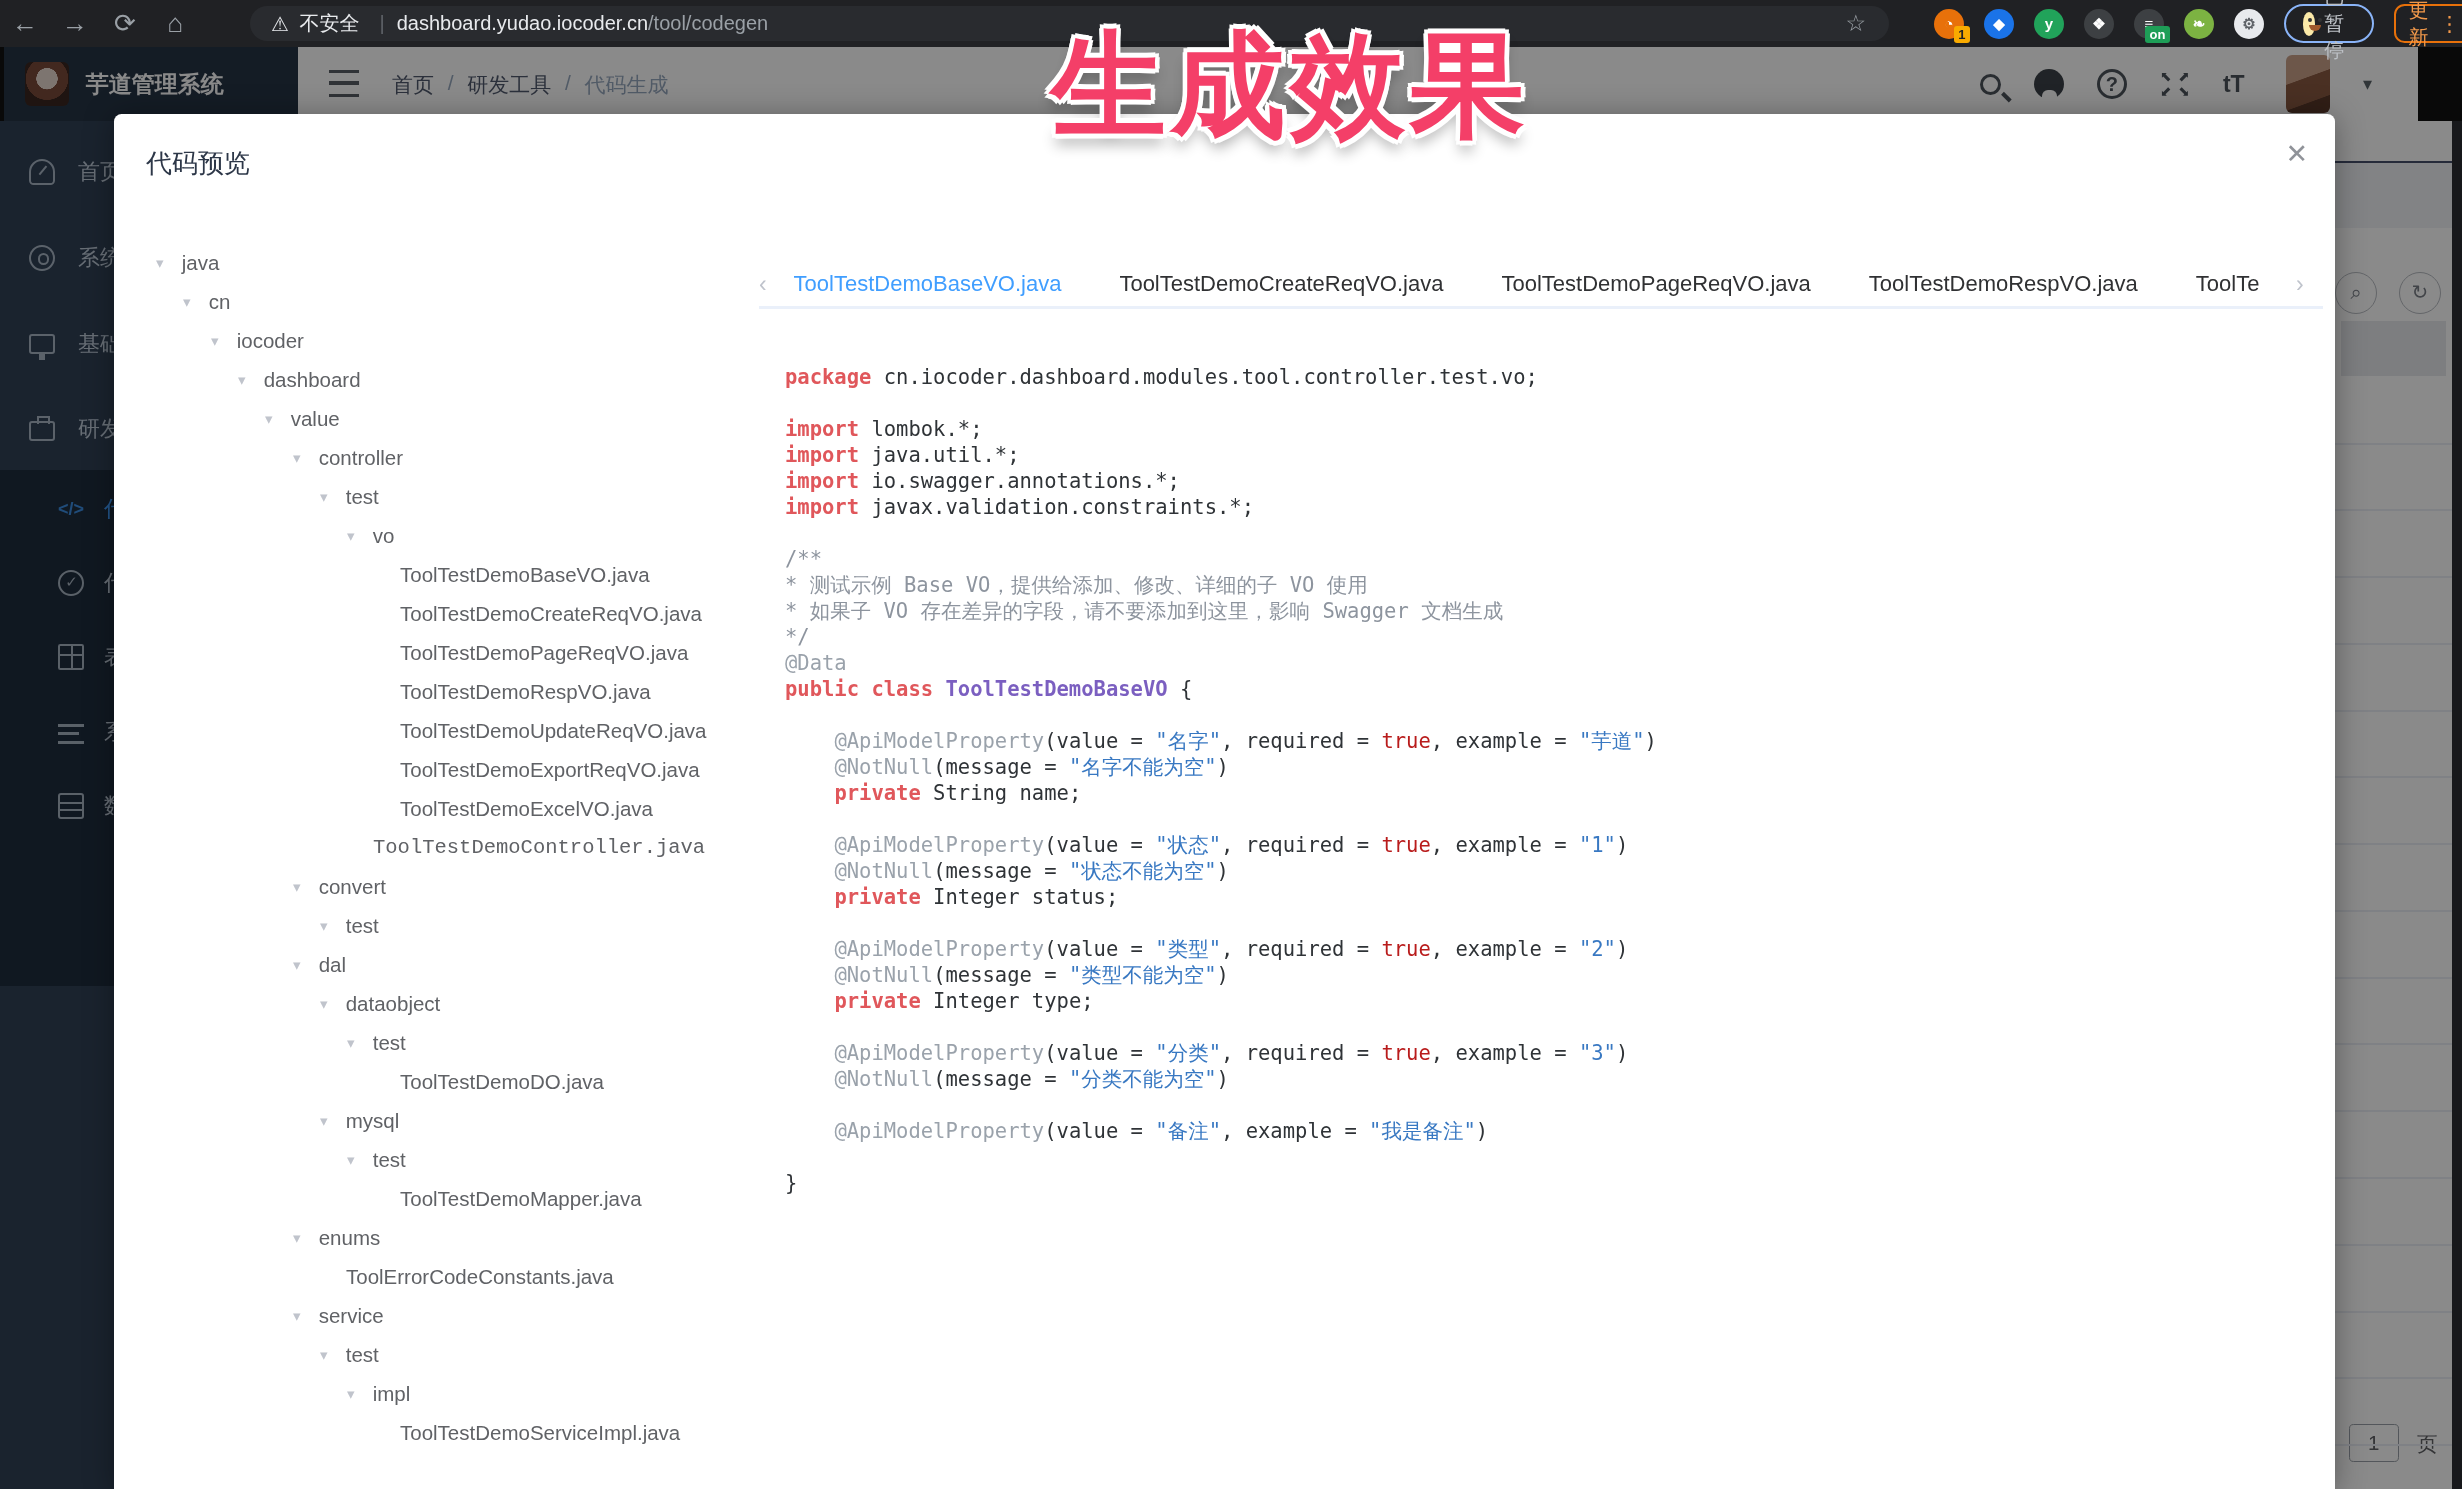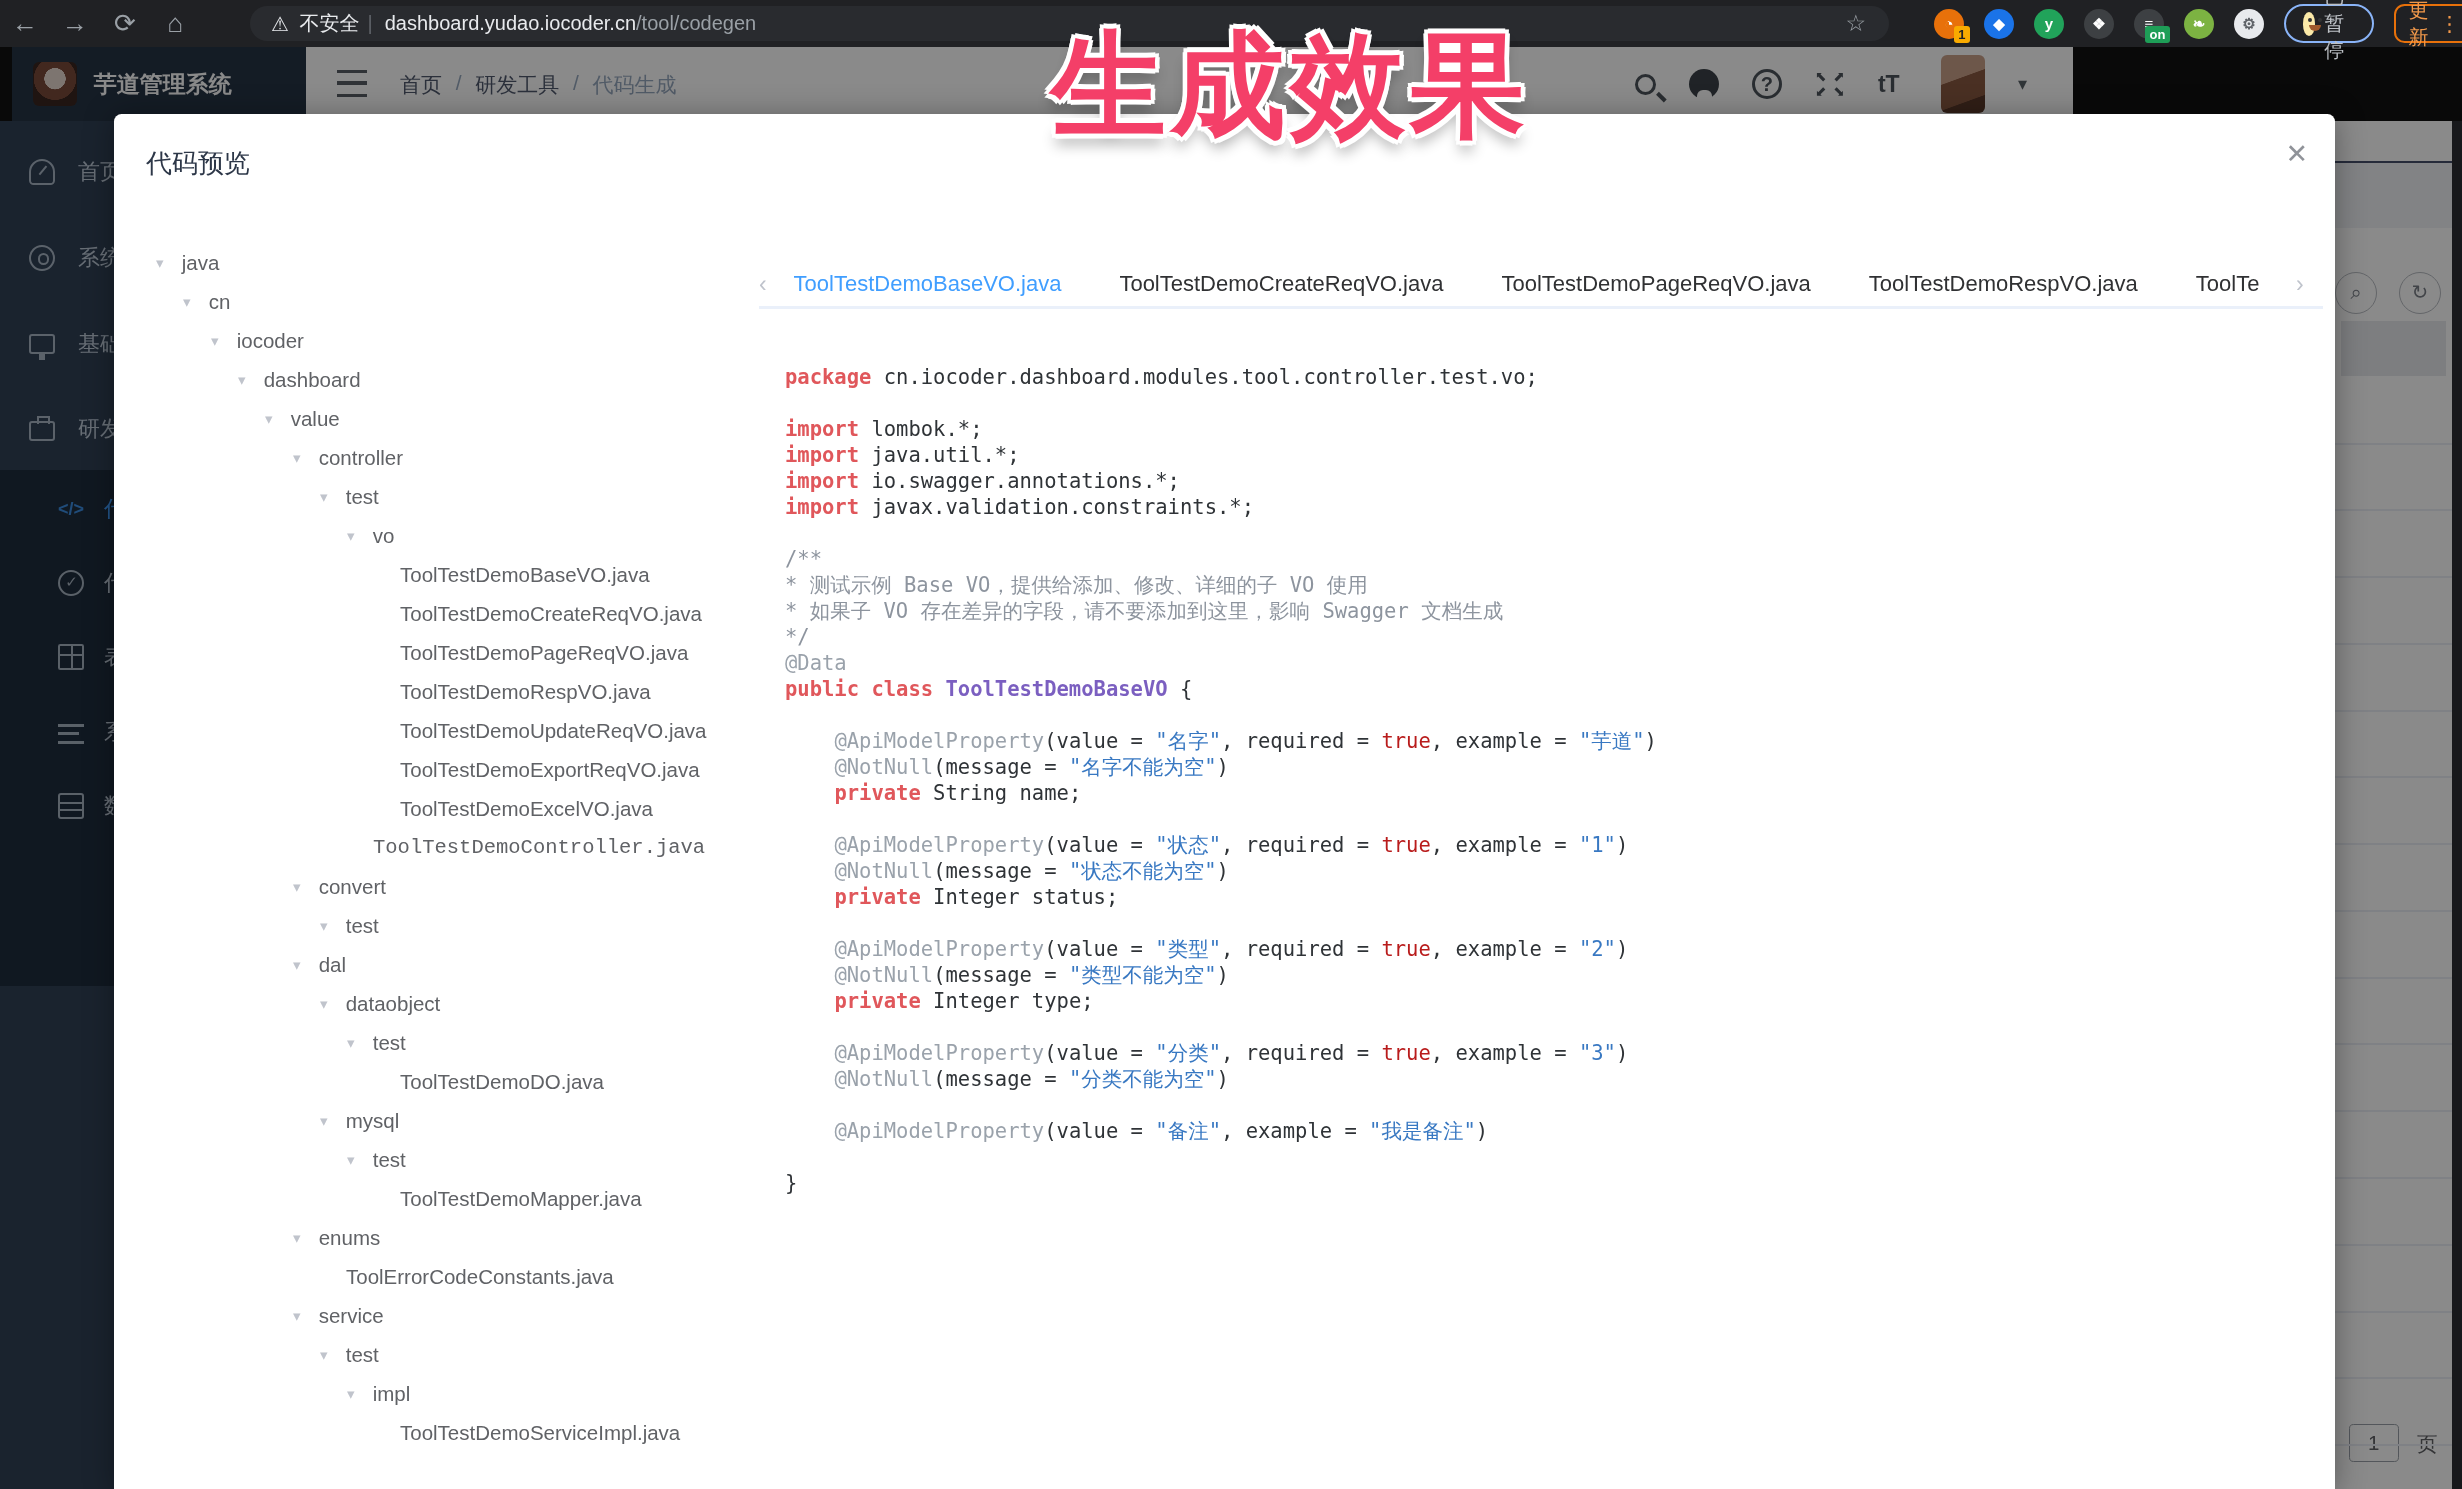--- a/index.html
+++ b/index.html
@@ -5,38 +5,38 @@
   * { margin:0; padding:0; box-sizing:border-box; }
   html,body { width:2462px; height:1490px; overflow:hidden; background:#111; }
   body { font-family:"Liberation Sans", sans-serif; }
   #app { position:relative; width:2462px; height:1490px; }
 
   
   .browser-bar { position:absolute; left:0; top:0; width:2462px; height:47px; background:#202124; z-index:60; display:flex; align-items:center; }
   .nav-ico { color:#9aa0a6; font-size:26px; width:50px; text-align:center; flex:none; }
   .url-pill { position:absolute; left:250px; top:6px; width:1639px; height:35px; background:#292b2f; border-radius:17.4px; display:flex; align-items:center; color:#e8eaed; font-size:20px; }
   .warn-tri { color:#e8eaed; font-size:20px; margin:0 10.6px 0 21px; }
-  .sec-label { color:#e8eaed; margin-right:8px; }
+  .sec-label { color:#e8eaed; margin-right:20px; }
   .url-sep { color:#5f6368; margin-right:12px; }
   .url-host { color:#e8eaed; }
   .url-path { color:#9aa0a6; }
   .star-ico { position:absolute; right:23px; color:#9aa0a6; font-size:23px; }
   .ext-cluster { position:absolute; left:1934px; top:0; height:47px; display:flex; align-items:center; gap:20px; }
   .ext { position:relative; width:30px; height:30px; border-radius:50%; display:flex; align-items:center; justify-content:center; font-size:15px; font-weight:bold; color:#fff; flex:none; }
   .ext .badge { position:absolute; right:-6px; bottom:-4.6px; background:#f9ab00; color:#202124; font-size:13px; line-height:1; padding:2.3px 4.6px; border-radius:3px; font-weight:bold; }
   .ext .badge.green { background:#1e9e57; color:#fff; }
   .pill-paused { display:flex; align-items:center; gap:9px; border:2.3px solid #8ab4f8; border-radius:23px; height:39px; padding:0 16.7px; color:#bdc1c6; font-size:20px; }
   .pill-face { width:24px; height:24px; border-radius:50%; background:#fbe9a8; display:inline-block; position:relative; }
   .pill-face:before { content:""; position:absolute; left:5.3px; top:6.8px; width:3.8px; height:3.8px; border-radius:50%; background:#333; box-shadow:10px 0 0 #333; }
   .pill-face:after { content:""; position:absolute; left:6px; top:13.7px; width:12px; height:6px; border-radius:0 0 7.6px 7.6px; background:#a05a2c; }
   .chip-update { display:flex; align-items:center; gap:10.6px; border:2.3px solid #e8710a; border-radius:10.6px; height:39px; padding:0 12px; color:#f2994a; font-size:20px; }
   .kebab { color:#f2994a; font-size:21px; letter-spacing:0; }
 
   
-  .app-header { position:absolute; left:12px; top:47px; width:2061px; height:74px; background:#ffffff; z-index:10; }
+  .app-header { position:absolute; left:4px; top:47px; width:2414px; height:74px; background:#ffffff; z-index:10; }
   .logo-block { position:absolute; left:0; top:0; width:294px; height:74px; background:#263445; display:flex; align-items:center; gap:16.7px; padding-left:21px; }
   .logo-avatar { width:44px; height:44px; border-radius:6px; background:radial-gradient(circle at 50% 38%, #e8d8d0 0 30%, #7a4a3a 31% 60%, #3a2620 61%); }
   .logo-title { color:#fff; font-size:23px; font-weight:bold; }
   .hamburger-ico { position:absolute; left:325px; top:23px; width:30px; height:27px; border-top:3.8px solid #5a5e66; border-bottom:3.8px solid #5a5e66; }
   .hamburger-ico:before { content:""; position:absolute; left:0; top:8.3px; width:30px; height:3.8px; background:#5a5e66; }
   .breadcrumb { position:absolute; left:388px; top:24px; font-size:21px; color:#515a6e; display:flex; gap:13.7px; }
   .breadcrumb .sep { color:#97a8be; }
   .breadcrumb .last { color:#97a8be; }
   .hdr-icons { position:absolute; right:46px; top:0; height:74px; display:flex; align-items:center; gap:33px; }
   .hicon { width:30px; height:30px; position:relative; color:#4d545c; }

